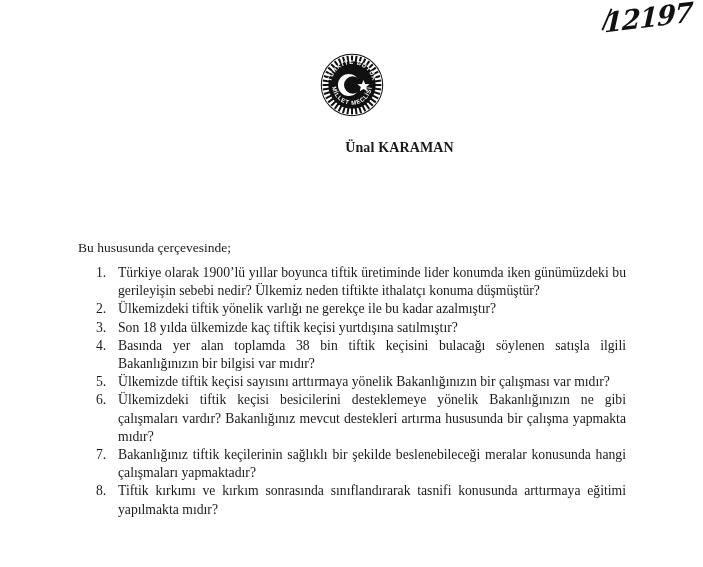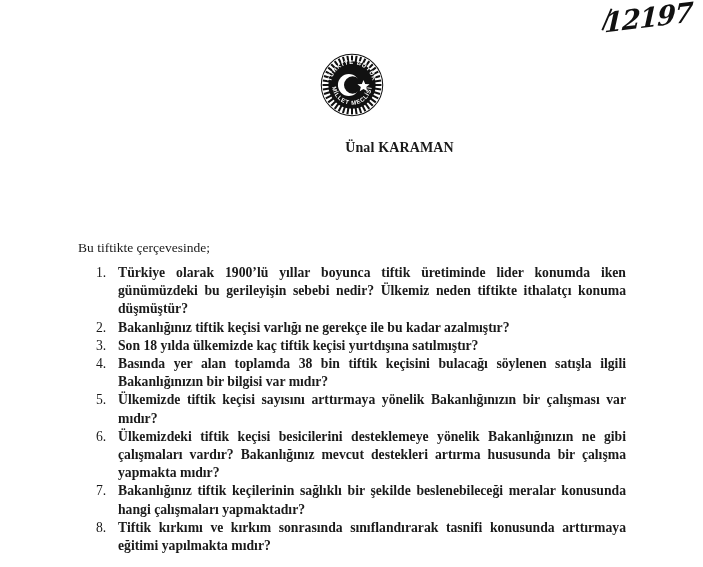--- a/index.html
+++ b/index.html
@@ -102,21 +102,20 @@
   }
   .question-list li .num {
     position: absolute;
     left: 18px;
     top: 0;
     width: 20px;
     text-align: left;
   }
   .question-list li .qtext {
     display: block;
-    font-weight: bold;
   }
 </style>
 </head>
 <body>
 
 <div class="handwritten-number">12197</div>
 
 <div class="emblem-wrap">
   <svg class="emblem" viewBox="0 0 100 100">
     <defs>
@@ -188,30 +187,30 @@
     <rect x="0" y="0" width="100" height="100" fill="#ffffff" mask="url(#crescentMask)"></rect>
 
     <polygon fill="#ffffff" points="68,42 70.6,48.4 77.5,48.8 72.2,53.2 73.9,59.9 68,56.2 62.1,59.9 63.8,53.2 58.5,48.8 65.4,48.4"></polygon>
   </svg>
 </div>
 
 <div class="name-block">
   <div class="deputy-name">Ünal KARAMAN</div>
 </div>
 
-<div class="intro">Bu tiftikte çerçevesinde;</div>
+<div class="intro">Bu hususunda çerçevesinde;</div>
 
 <ol class="question-list">
   <li>
     <span class="num">1.</span>
     <span class="qtext">Türkiye olarak 1900’lü yıllar boyunca tiftik üretiminde lider konumda iken günümüzdeki bu gerileyişin sebebi nedir? Ülkemiz neden tiftikte ithalatçı konuma düşmüştür?</span>
   </li>
   <li>
     <span class="num">2.</span>
-    <span class="qtext">Bakanlığınız tiftik keçisi varlığı ne gerekçe ile bu kadar azalmıştır?</span>
+    <span class="qtext">Ülkemizdeki tiftik yönelik varlığı ne gerekçe ile bu kadar azalmıştır?</span>
   </li>
   <li>
     <span class="num">3.</span>
     <span class="qtext">Son 18 yılda ülkemizde kaç tiftik keçisi yurtdışına satılmıştır?</span>
   </li>
   <li>
     <span class="num">4.</span>
     <span class="qtext">Basında yer alan toplamda 38 bin tiftik keçisini bulacağı söylenen satışla ilgili Bakanlığınızın bir bilgisi var mıdır?</span>
   </li>
   <li>

